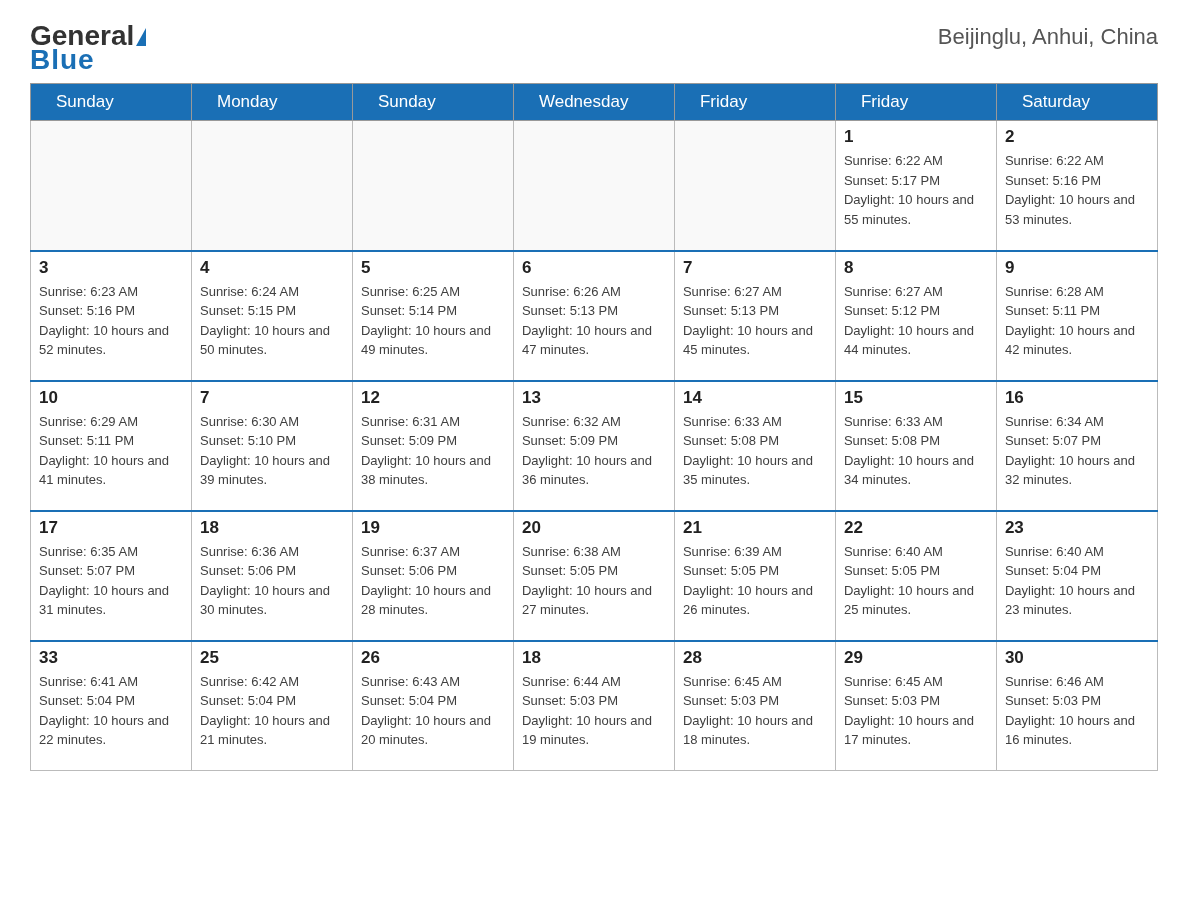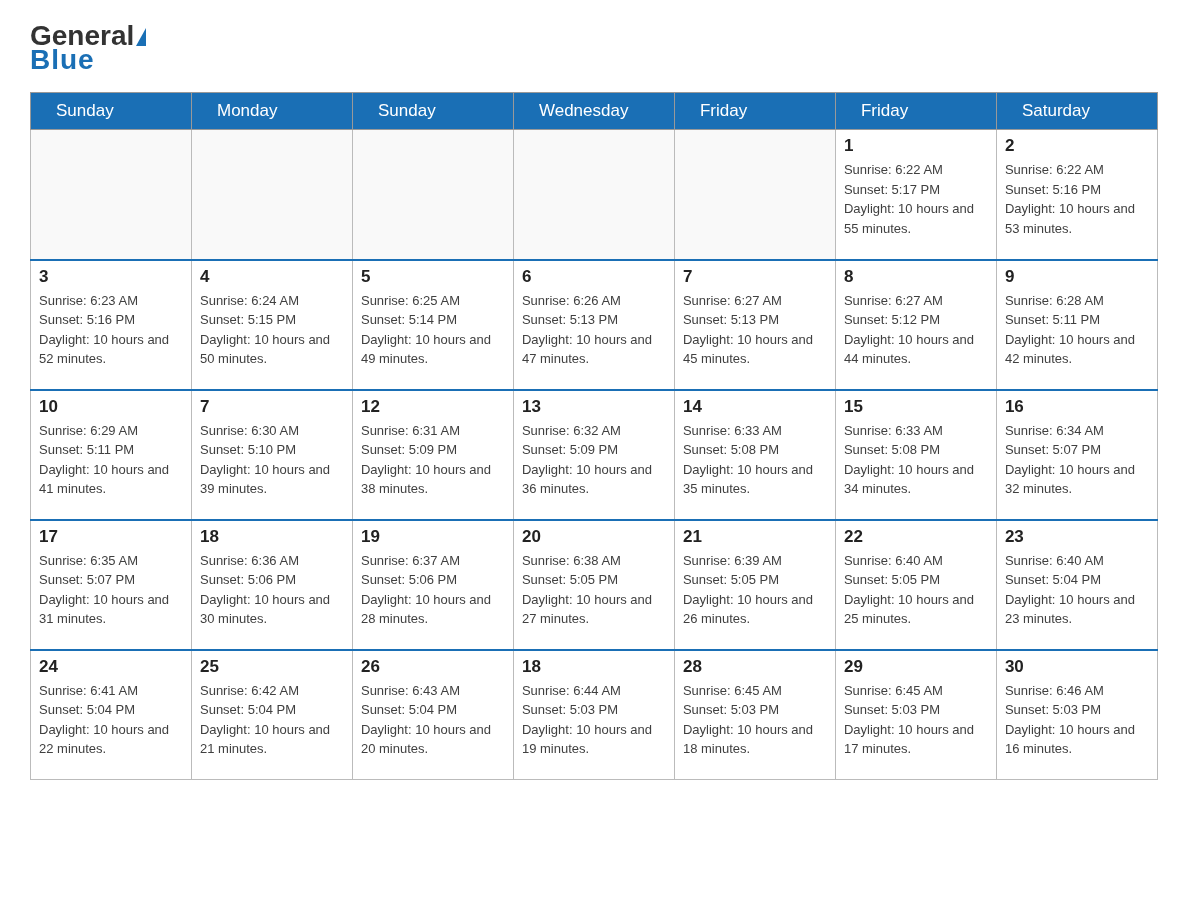--- a/index.html
+++ b/index.html
@@ -7,21 +7,21 @@
       font-family: Arial, sans-serif;
       background: #fff;
       width: 1188px;
       min-height: 918px;
       padding: 20px 30px;
     }
     .header {
       display: flex;
       justify-content: space-between;
       align-items: flex-start;
-      margin-bottom: 16px;
+      margin-bottom: 7px;
     }
     .logo {
       display: flex;
       flex-direction: column;
       align-items: flex-start;
     }
     .logo-text {
       display: flex;
       align-items: center;
       font-size: 28px;
@@ -103,20 +103,21 @@
 
 <div class="header">
   <div class="logo">
     <div class="logo-text">
       <span class="logo-general">General</span>
       <span class="logo-triangle"></span>
     </div>
     <div class="logo-underline">Blue</div>
   </div>
   <div class="title-section">
+    <div class="location">Beijinglu, Anhui, China</div>
   </div>
 </div>
 
 <table class="calendar">
   <thead>
     <tr>
       <th>Sunday</th>
       <th>Monday</th>
       <th>Sunday</th>
       <th>Wednesday</th>
@@ -226,21 +227,21 @@
           <div class="day-number">22</div>
           <div class="day-info">Sunrise: 6:40 AM<br>Sunset: 5:05 PM<br>Daylight: 10 hours and 25 minutes.</div>
         </td>
         <td>
           <div class="day-number">23</div>
           <div class="day-info">Sunrise: 6:40 AM<br>Sunset: 5:04 PM<br>Daylight: 10 hours and 23 minutes.</div>
         </td>
       </tr>
       <tr class="row-separator">
         <td>
-          <div class="day-number">24</div>
+          <div class="day-number">33</div>
           <div class="day-info">Sunrise: 6:41 AM<br>Sunset: 5:04 PM<br>Daylight: 10 hours and 22 minutes.</div>
         </td>
         <td>
           <div class="day-number">25</div>
           <div class="day-info">Sunrise: 6:42 AM<br>Sunset: 5:04 PM<br>Daylight: 10 hours and 21 minutes.</div>
         </td>
         <td>
           <div class="day-number">26</div>
           <div class="day-info">Sunrise: 6:43 AM<br>Sunset: 5:04 PM<br>Daylight: 10 hours and 20 minutes.</div>
         </td>

